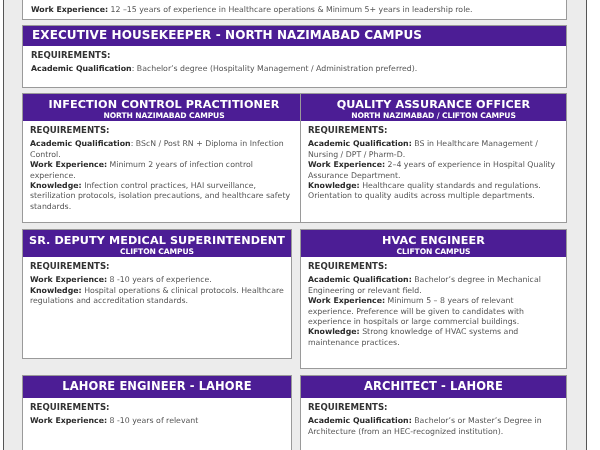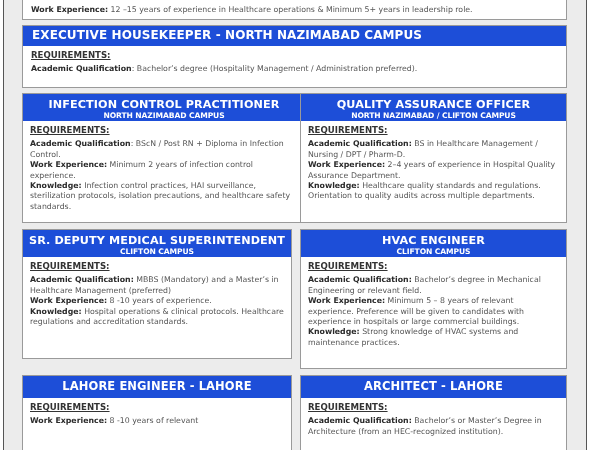--- a/index.html
+++ b/index.html
@@ -11,31 +11,31 @@
   .frame {
     position:absolute; left:3px; top:-4px; width:582px; height:470px;
     background:#ececec;
     border-left:1.5px solid #555; border-right:1.5px solid #555;
   }
   .box {
     position:absolute; background:#fff; border:1px solid #9a9a9a;
     box-sizing:border-box; overflow:hidden;
   }
   .hdr {
-    background:#1d4ed8; color:#fff; text-align:center;
+    background:#4c1d95; color:#fff; text-align:center;
     font-weight:bold; letter-spacing:0.1px;
   }
   .hdr .t { font-size:11.2px; line-height:13px; padding-top:4px; display:block; }
   .hdr .s { font-size:7.6px; line-height:10px; padding-bottom:0; display:block; letter-spacing:-0.1px; }
   .hdr.wide { text-align:left; padding:3px 0 4px 9px; }
   .hdr.wide .t { font-size:12px; padding-top:0; }
   .hdr.single .t { padding:4px 0 5px 0; font-size:11.5px; }
   .body { padding:3px 7px 0 7px; color:#555; font-size:7.8px; line-height:10.4px; }
   .req {
-    font-weight:bold; color:#333; text-decoration:underline; font-size:8.6px;
+    font-weight:bold; color:#333; font-size:8.6px;
     display:block; margin:1px 0 4px 0;
   }
   .line { display:block; }
   .lbl { font-weight:bold; color:#2a2a2a;text-align:right; }
   .top-box .body { padding:0 8px; }
 </style>
 </head>
 <body>
 
 <div class="frame"></div>
@@ -82,21 +82,20 @@
   </div>
 </div>
 
 <div class="box" style="left:22px;top:229px;width:270px;height:130px;">
   <div class="hdr">
     <span class="t">SR. DEPUTY MEDICAL SUPERINTENDENT</span>
     <span class="s">CLIFTON CAMPUS</span>
   </div>
   <div class="body">
     <span class="req">REQUIREMENTS:</span>
-    <span class="line"><span class="lbl">Academic Qualification:</span><span> MBBS (Mandatory) and a Master’s in Healthcare Management (preferred)</span></span>
     <span class="line"><span class="lbl">Work Experience:</span><span> 8 -10 years of experience.</span></span>
     <span class="line"><span class="lbl">Knowledge:</span><span> Hospital operations &amp; clinical protocols. Healthcare regulations and accreditation standards.</span></span>
   </div>
 </div>
 
 <div class="box" style="left:300px;top:229px;width:267px;height:140px;">
   <div class="hdr">
     <span class="t">HVAC ENGINEER</span>
     <span class="s">CLIFTON CAMPUS</span>
   </div>

